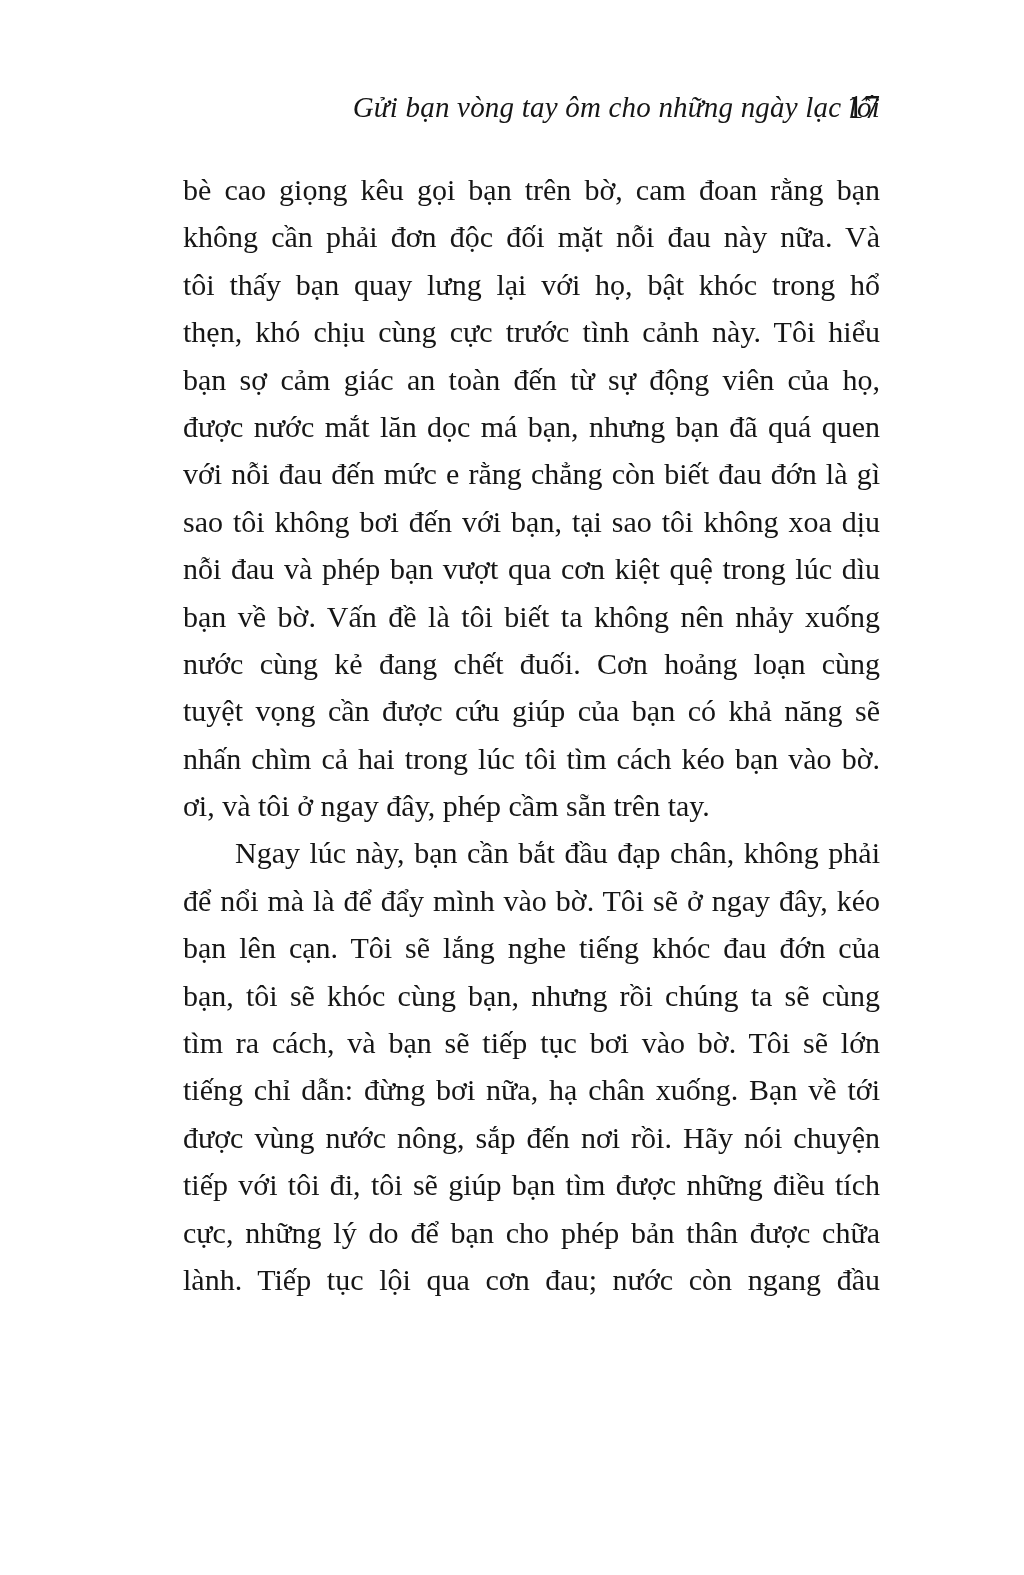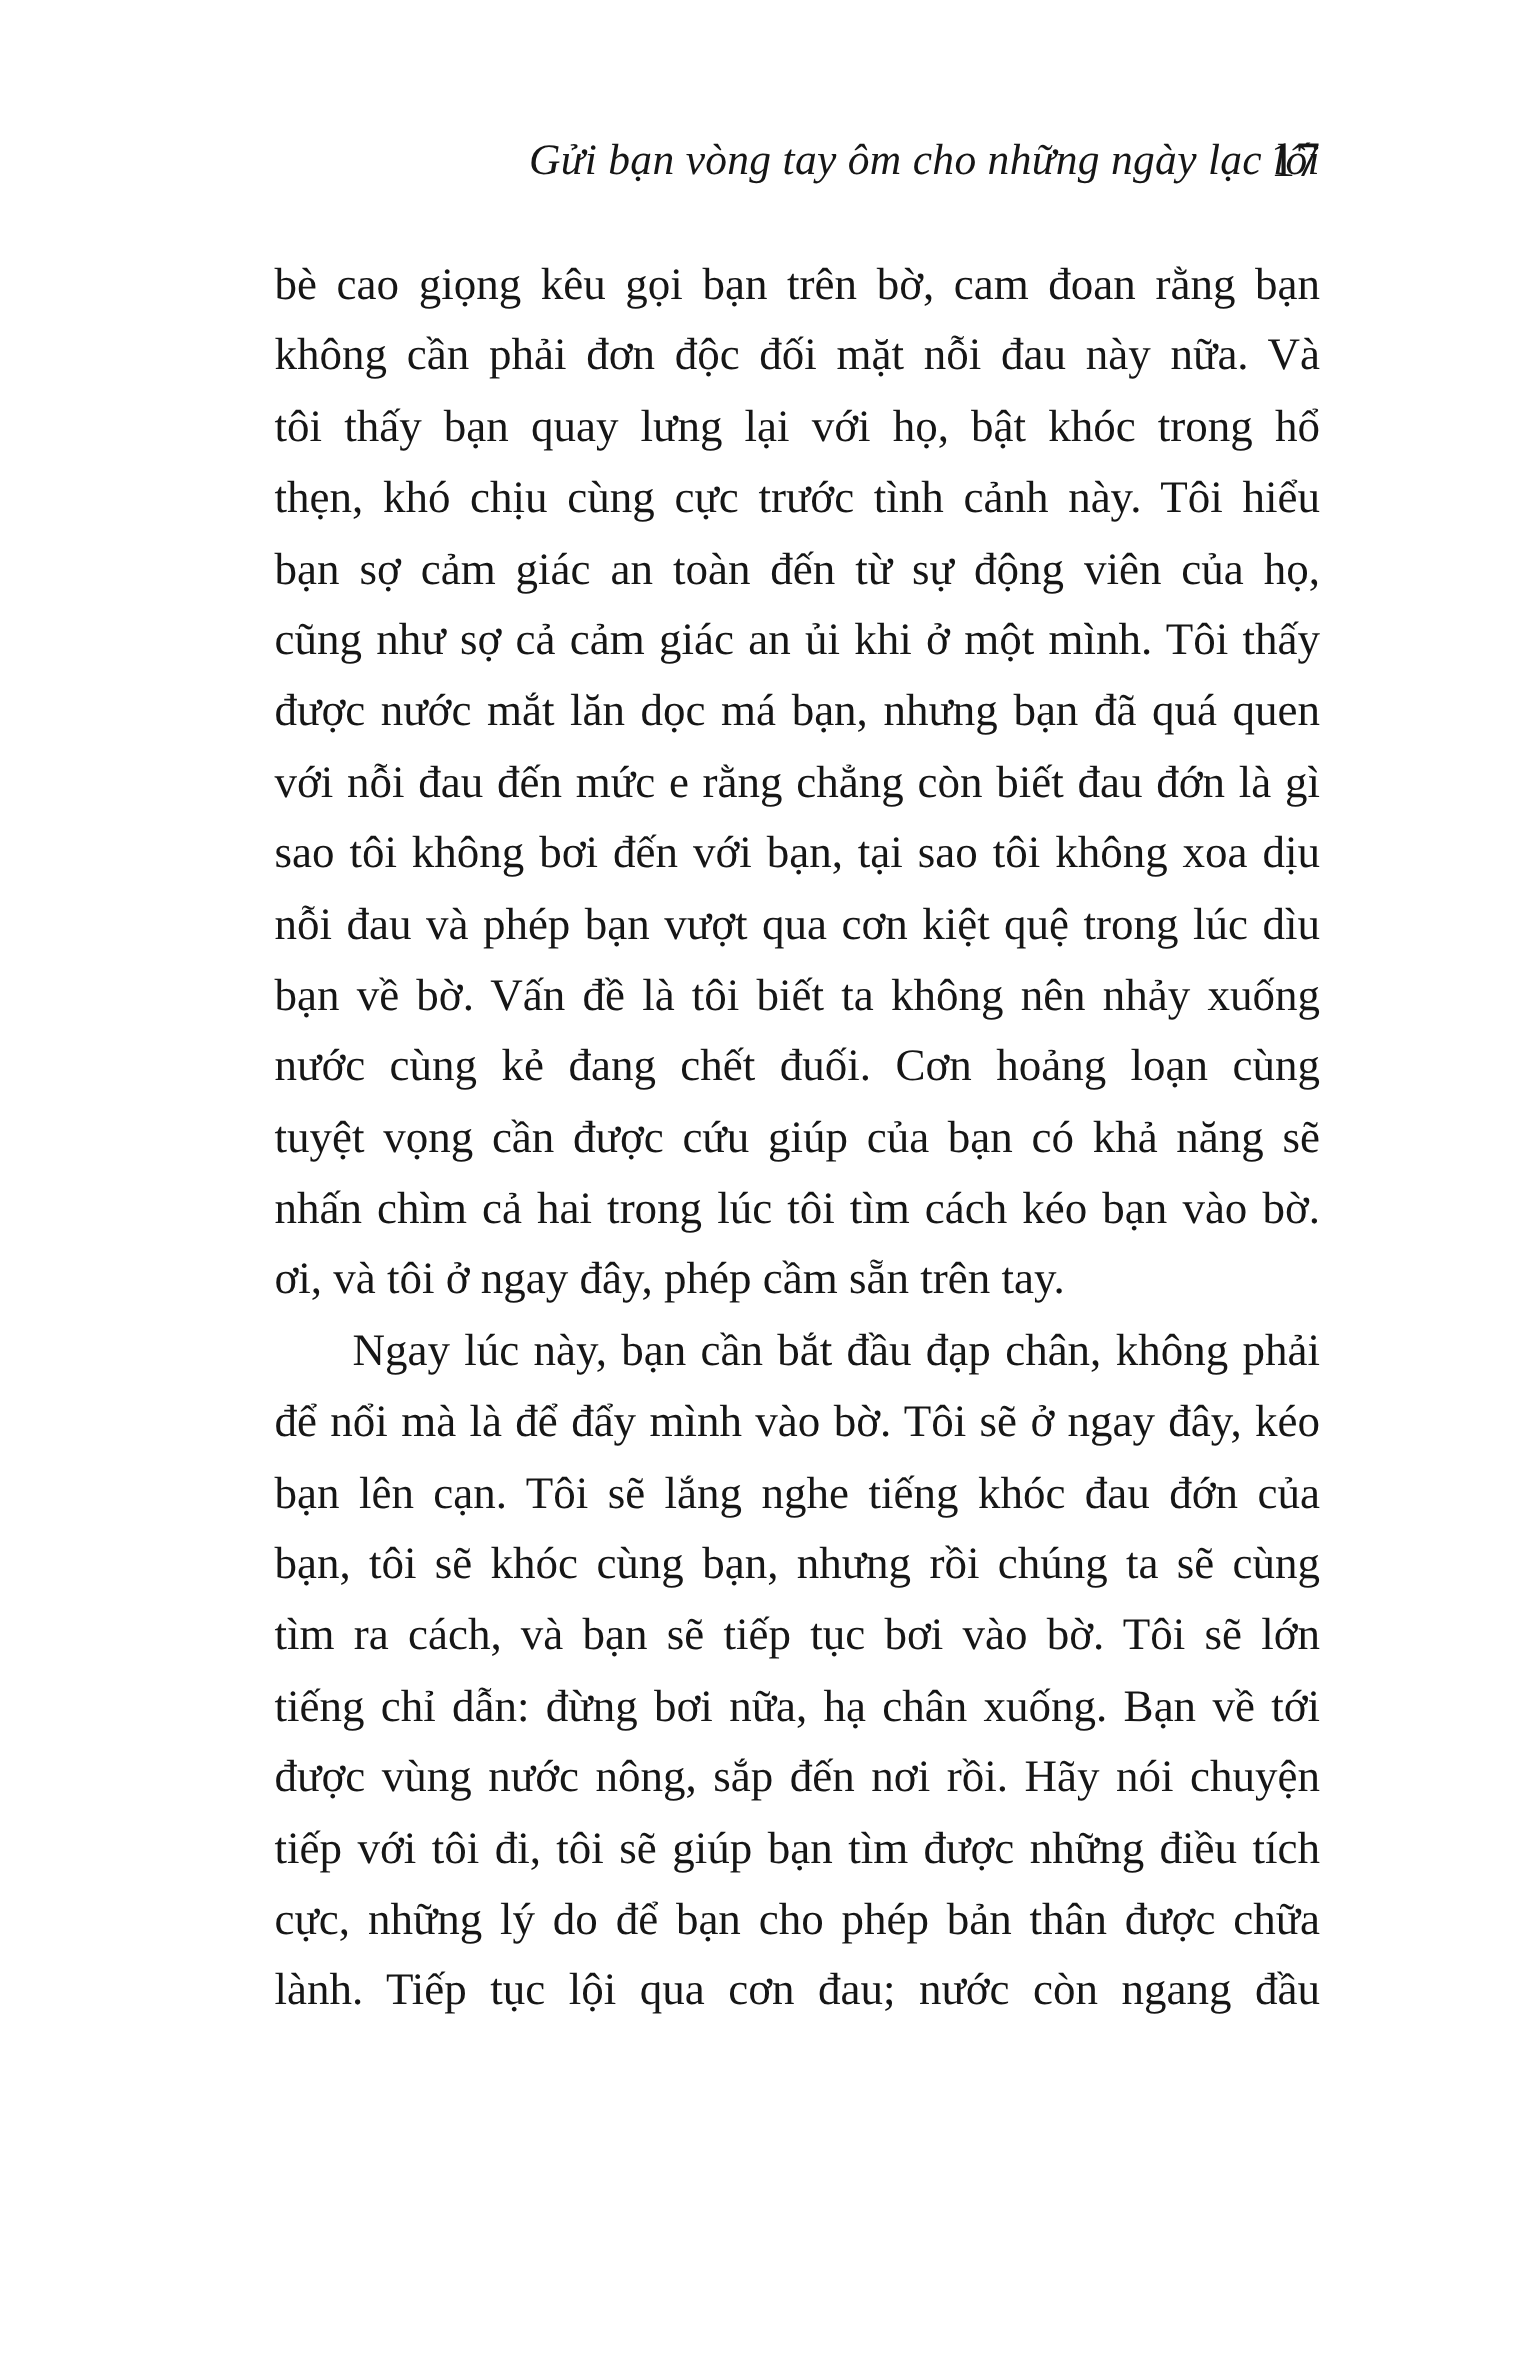--- a/index.html
+++ b/index.html
@@ -81,21 +81,20 @@
   </div>
 
   <div class="body-text">
 
     <div>
       <div class="line">bè cao giọng kêu gọi bạn trên bờ, cam đoan rằng bạn</div>
       <div class="line">không cần phải đơn độc đối mặt nỗi đau này nữa. Và</div>
       <div class="line">tôi thấy bạn quay lưng lại với họ, bật khóc trong hổ</div>
       <div class="line">thẹn, khó chịu cùng cực trước tình cảnh này. Tôi hiểu</div>
       <div class="line">bạn sợ cảm giác an toàn đến từ sự động viên của họ,</div>
-      <div class="line">cũng như sợ cả cảm giác an ủi khi ở một mình. Tôi thấy</div>
       <div class="line">được nước mắt lăn dọc má bạn, nhưng bạn đã quá quen</div>
       <div class="line">với nỗi đau đến mức e rằng chẳng còn biết đau đớn là gì</div>
       <div class="line">sao tôi không bơi đến với bạn, tại sao tôi không xoa dịu</div>
       <div class="line">nỗi đau và phép bạn vượt qua cơn kiệt quệ trong lúc dìu</div>
       <div class="line">bạn về bờ. Vấn đề là tôi biết ta không nên nhảy xuống</div>
       <div class="line">nước cùng kẻ đang chết đuối. Cơn hoảng loạn cùng</div>
       <div class="line">tuyệt vọng cần được cứu giúp của bạn có khả năng sẽ</div>
       <div class="line">nhấn chìm cả hai trong lúc tôi tìm cách kéo bạn vào bờ.</div>
       <div class="line para-end">ơi, và tôi ở ngay đây, phép cầm sẵn trên tay.</div>
     </div>

